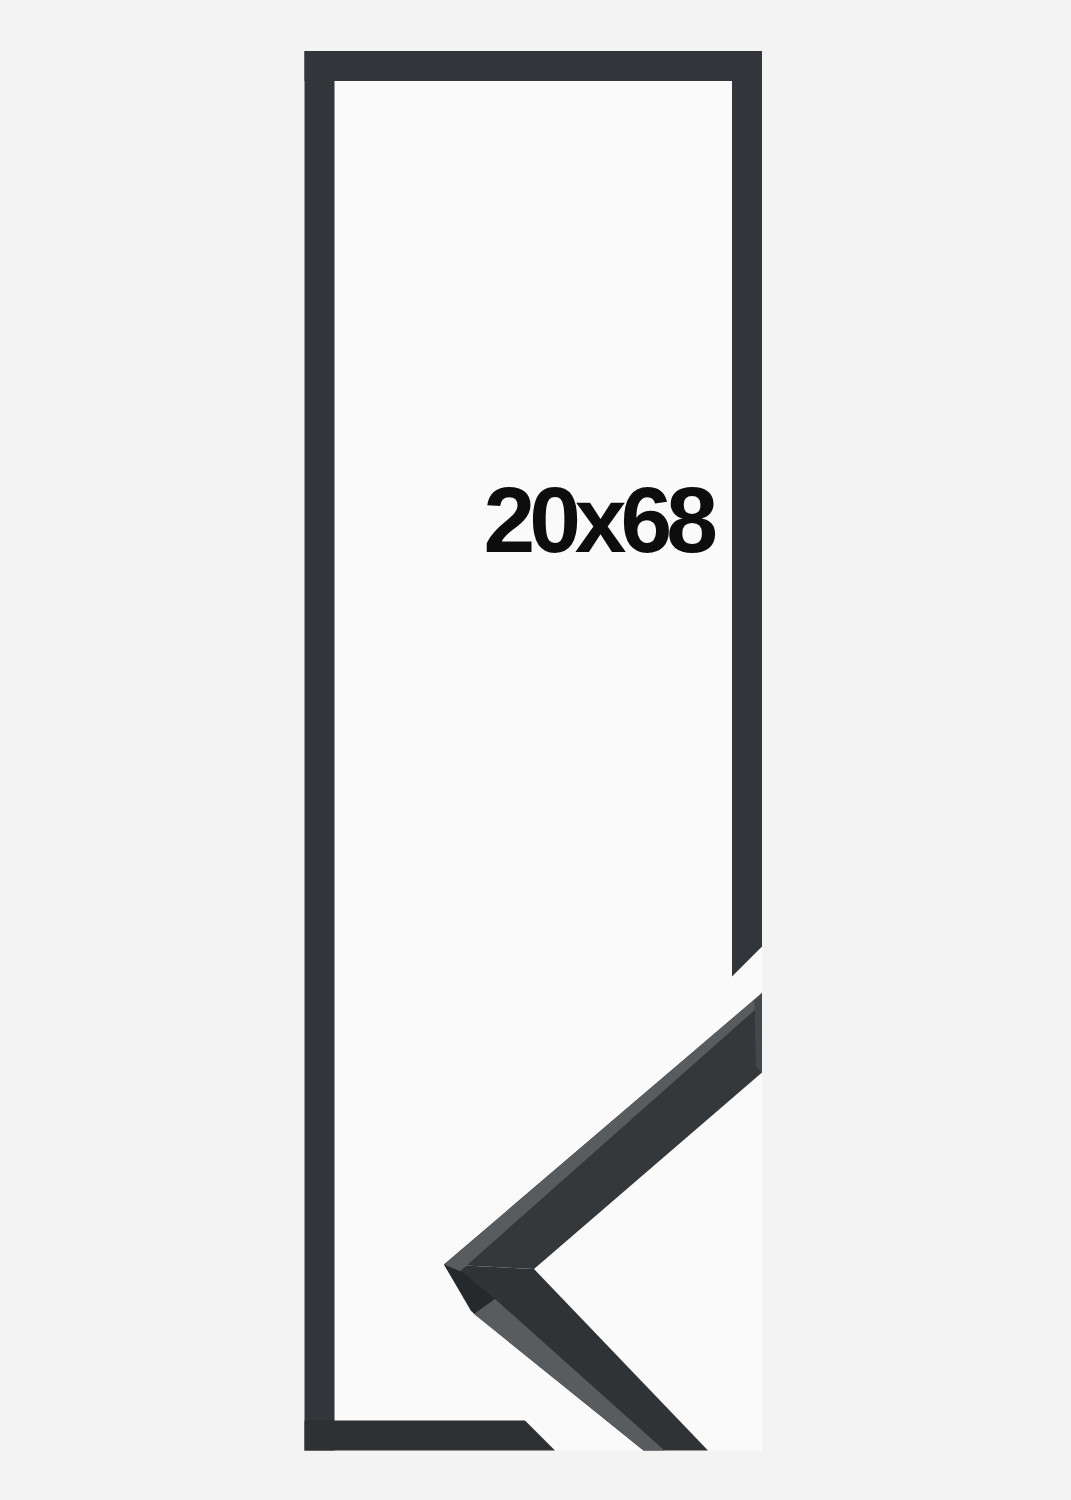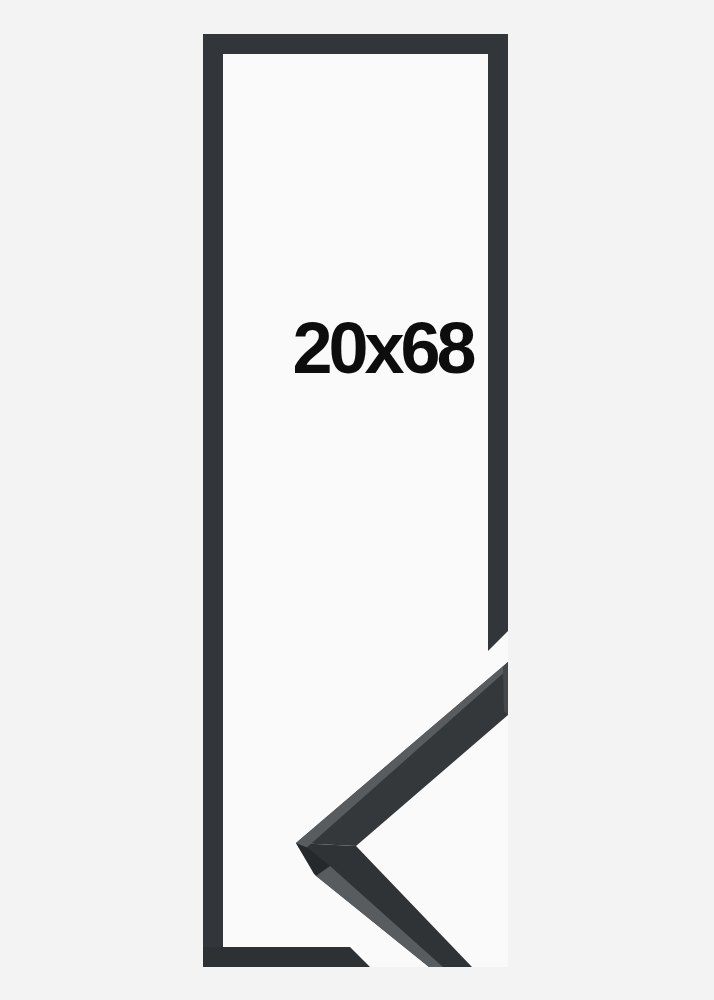--- a/index.html
+++ b/index.html
@@ -31,28 +31,28 @@
   .footprint      { fill: var(--frame-interior, #fafafb); }
   .bar            { fill: var(--frame-outline, #323539); }
   .bar-bottom     { fill: var(--frame-outline-dark, #2e3134); }
   .desc-face      { fill: var(--corner-face, #35383b); }
   .asc-face       { fill: var(--corner-face-dark, #303336); }
   .bevel-light    { fill: var(--bevel-light, #595c5f); }
   .bevel-dark     { fill: var(--bevel-dark, #26292b); }
   .miter-sliver   { fill: var(--miter-sliver, #45484b); }
   .size-label {
     position: absolute;
-    left: 191px;
+    left: 207px;
     top: 305px;
     width: 305px;
     height: 85px;
     display: flex;
     align-items: center;
     justify-content: center;
-    font-size: 72px;
+    font-size: 62px;
     font-weight: 700;
     letter-spacing: -4px;
     line-height: 1;
     color: var(--label-text, #0d0d0d);
     white-space: nowrap;
     user-select: none;
     padding-left: 39px;
   }
 </style>
 </head>

